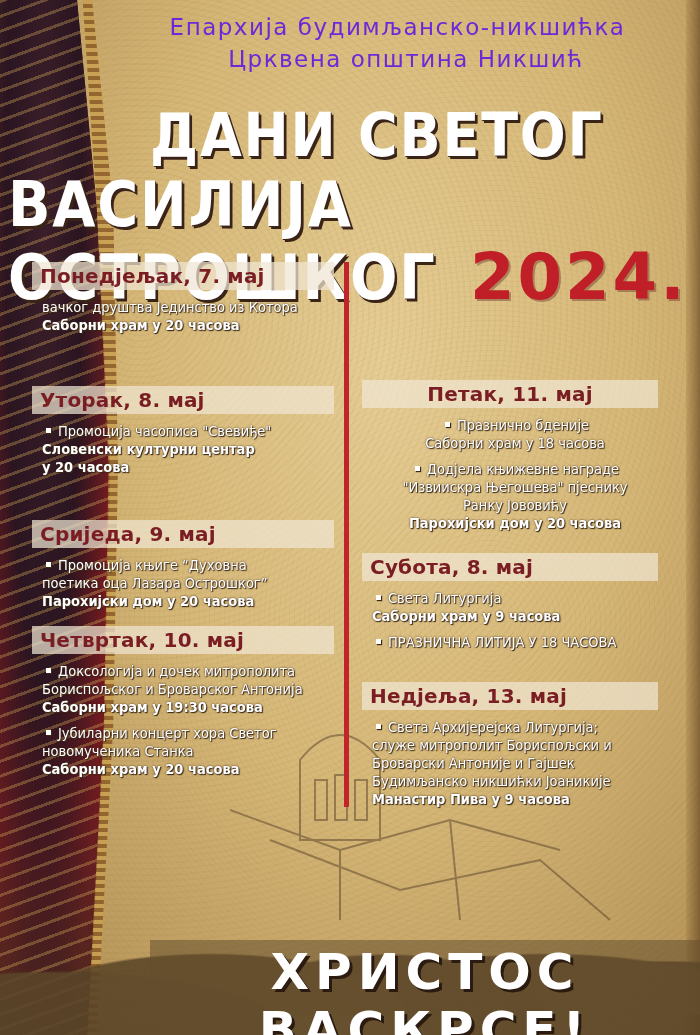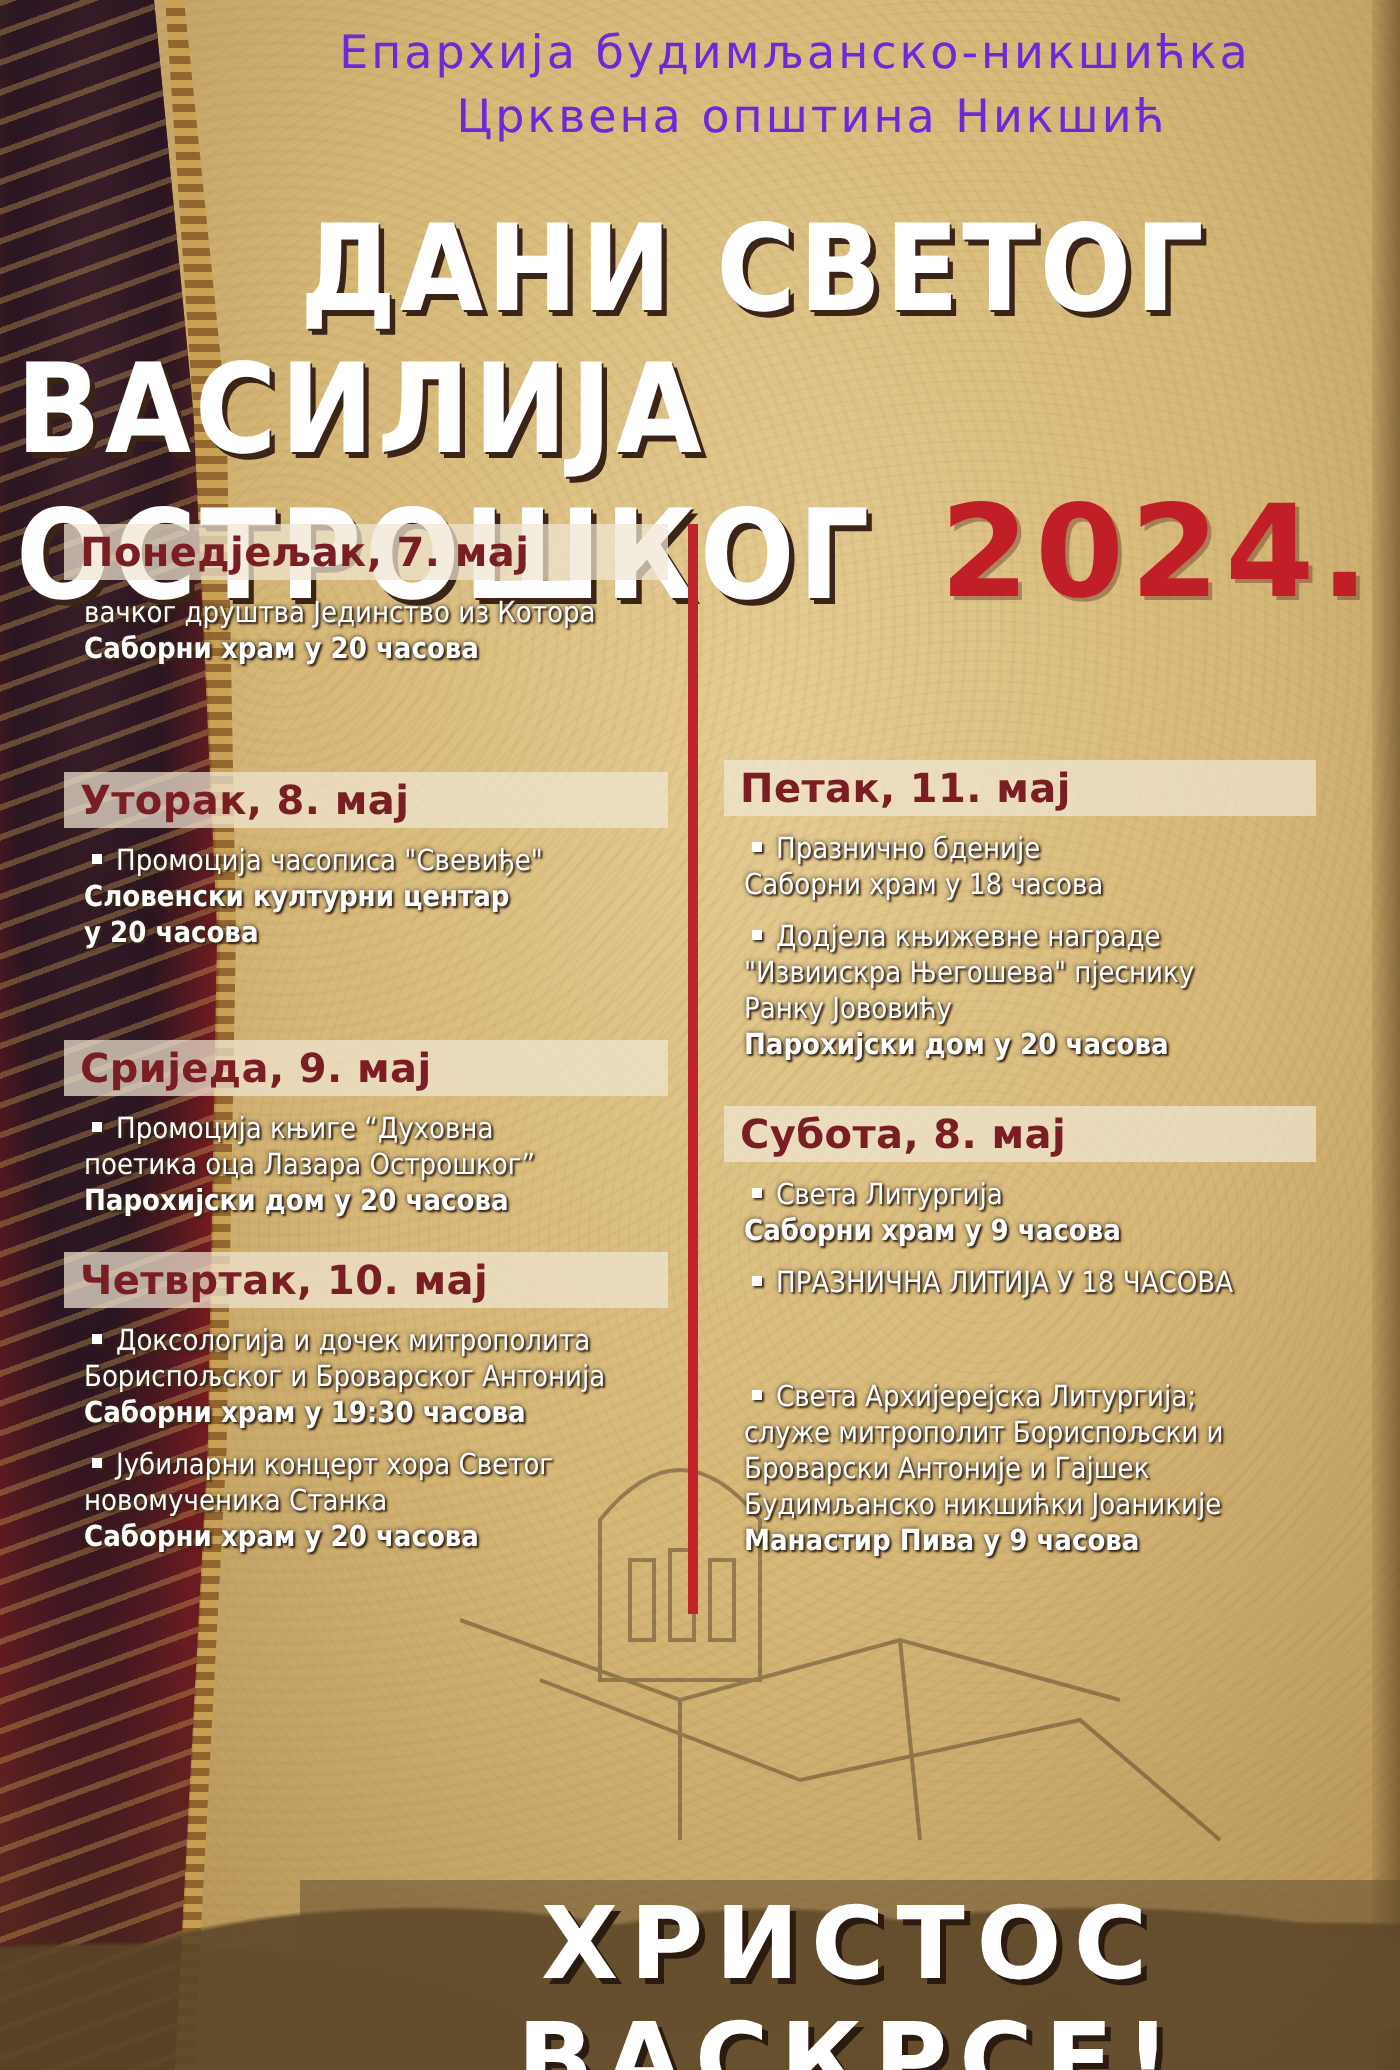--- a/index.html
+++ b/index.html
@@ -99,21 +99,21 @@
     font-family: "DejaVu Sans Condensed", "DejaVu Sans", sans-serif;
     white-space: nowrap;
   }
   .event-line.bold { font-weight: bold; }
   .bullet { display: inline-block; width: 5px; height: 5px; background: #fff; margin: 0 7px 3px 4px; box-shadow: 1px 1px 1px #3a2818; }
 
   #mon { left: 32px; top: 262px; width: 302px; }
   #tue { left: 32px; top: 386px; width: 302px; }
   #wed { left: 32px; top: 505px; width: 302px; margin-top: 15px; }
   #thu { left: 32px; top: 626px; width: 302px; }
-  #fri { left: 362px; top: 380px; width: 296px; }
+  #fri { left: 362px; top: 380px; width: 296px; text-align: center; }
   #sat { left: 362px; top: 553px; width: 296px; }
   #sun { left: 362px; top: 682px; width: 296px; }
 
   .footer-text {
     position: absolute; left: 155px; top: 943px; width: 540px; text-align: center;
     color: #fff; font-size: 50px; font-weight: bold; letter-spacing: 6px;
     text-shadow: 3px 3px 0 #2a1a10;
     font-family: "DejaVu Sans", sans-serif;
   }
 </style>
@@ -221,20 +221,21 @@
       <div class="event-line"><span class="bullet"></span><span>Света Литургија</span></div>
       <div class="event-line bold">Саборни храм у 9 часова</div>
     </div>
     <div class="event">
       <div class="event-line"><span class="bullet"></span><span>ПРАЗНИЧНА ЛИТИЈА У 18 ЧАСОВА</span></div>
     </div>
   </div>
 </div>
 
 <div class="day-block" id="sun">
+  <div class="day-head">Недјеља, 13. мај</div>
   <div class="events">
     <div class="event">
       <div class="event-line"><span class="bullet"></span><span>Света Архијерејска Литургија;</span></div>
       <div class="event-line">служе митрополит Бориспољски и</div>
       <div class="event-line">Броварски Антоније и Гајшек</div>
       <div class="event-line">Будимљанско никшићки Јоаникије</div>
       <div class="event-line bold">Манастир Пива у 9 часова</div>
     </div>
   </div>
 </div>

